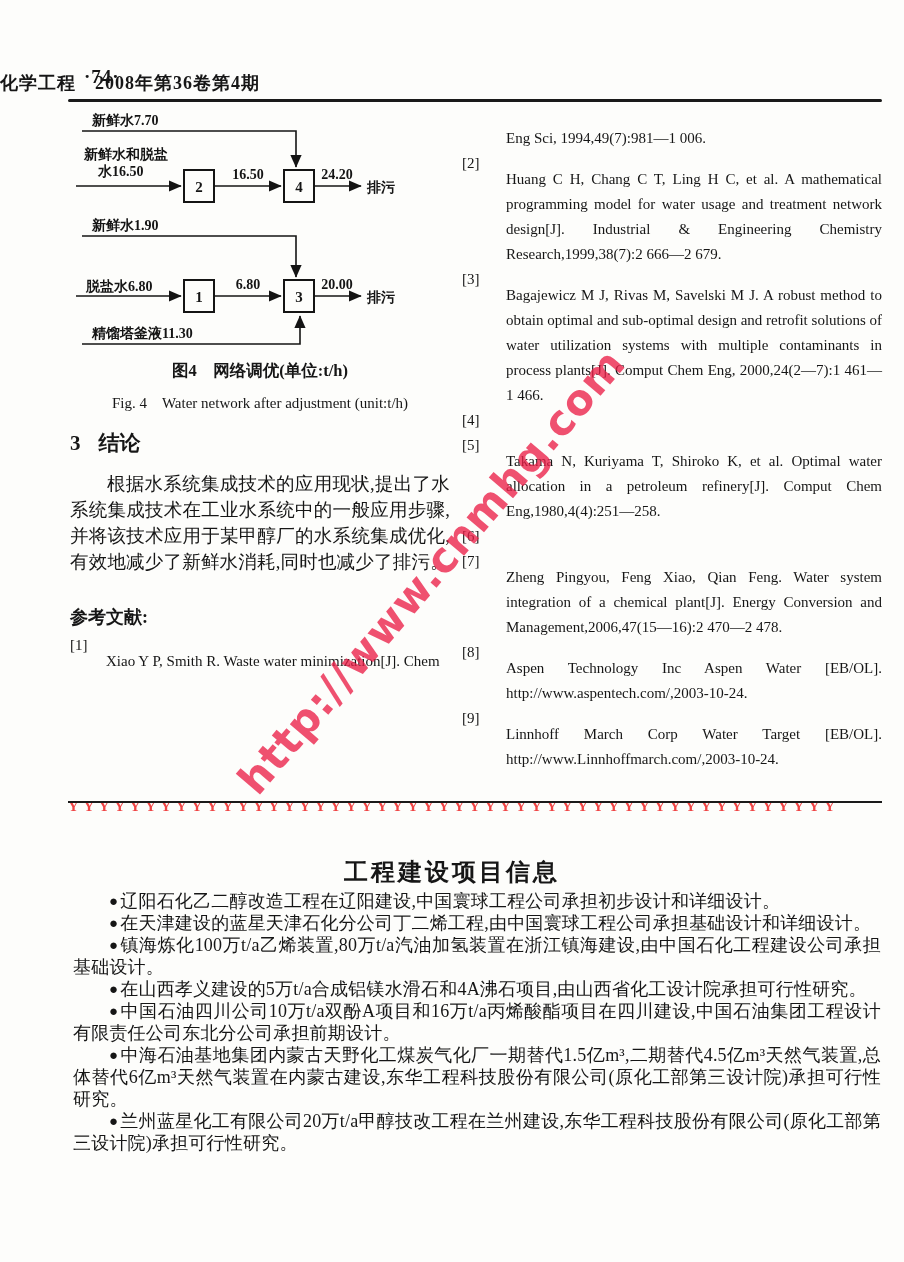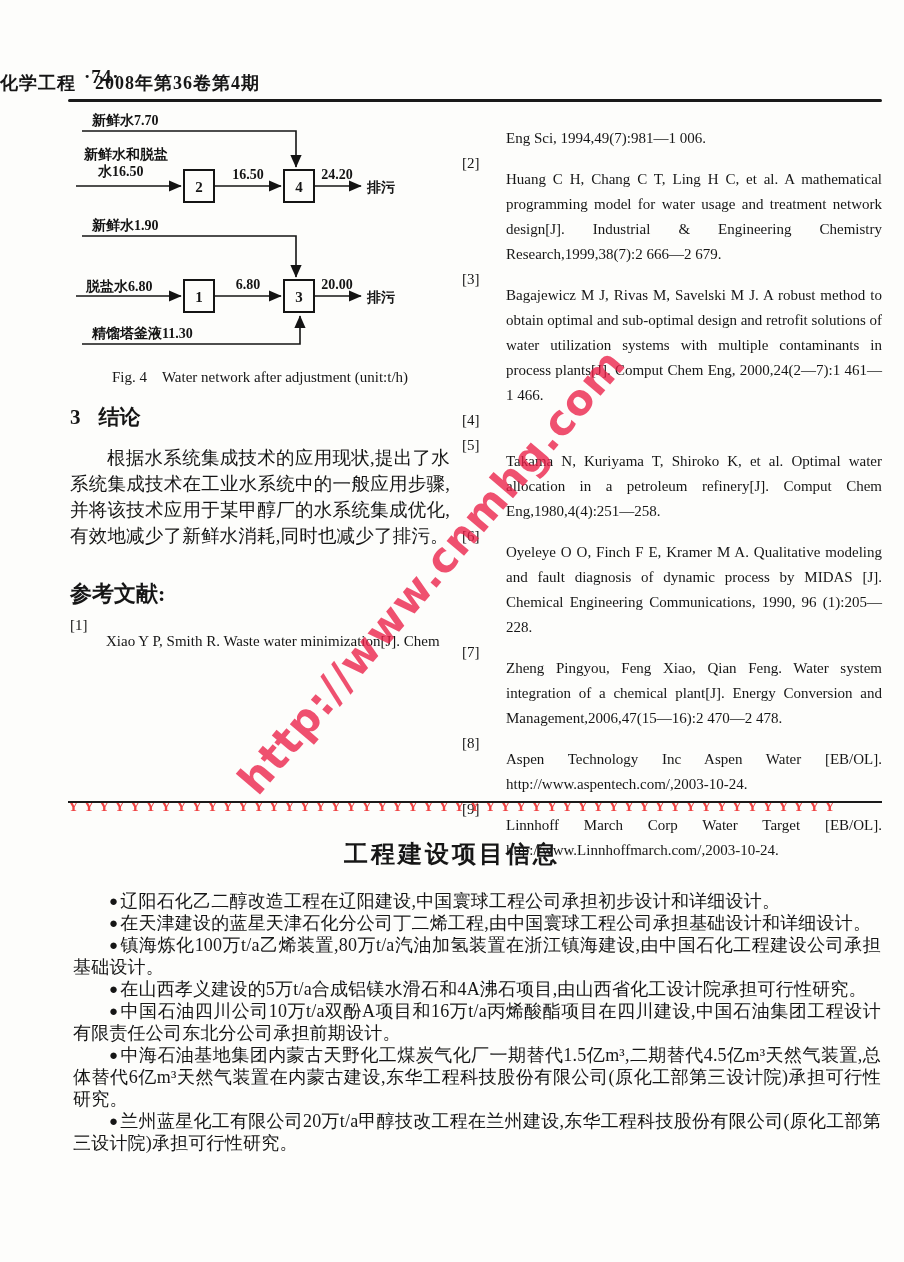--- a/index.html
+++ b/index.html
@@ -43,21 +43,21 @@
   .fig-rect{stroke:#141414;stroke-width:2;fill:none;}
   .caption-zh{margin-top:4px;text-align:center;font-weight:bold;font-size:16.5px;}
   .caption-en{margin-top:12px;text-align:center;font-size:15px;}
   
   .para{
     margin:14px 0 0 0;font-size:18.5px;line-height:26px;
     text-align:justify;text-indent:2em;letter-spacing:0.2px;
   }
   .sec-head{margin:16px 0 0 0;font-size:21px;font-weight:bold;}
   .sec-head .sec-num{margin-right:18px;}
-  .refs-head{margin:30px 0 4px 0;font-size:22px;font-weight:bold;}
+  .refs-head{margin:30px 0 4px 0;font-size:18px;font-weight:bold;}
   
   .ref{display:flex;text-align:justify;}
   .ref-label{width:44px;flex-shrink:0;}
   .col-left .ref{font-size:15px;line-height:25px;}
   .col-left .ref .ref-label{width:36px;}
   .ref-text{flex:1;margin-top:16px;}
   
   .watermark{
     position:absolute;left:228px;top:772px;
     transform:rotate(-49.5deg);transform-origin:0 0;
@@ -71,21 +71,21 @@
     position:absolute;left:68px;top:801px;width:814px;height:30px;
     border-top:2.5px solid #1a1a1a;overflow:hidden;
   }
   .separator-glyphs{
     display:block;margin-top:-5px;
     font-size:15px;font-weight:bold;letter-spacing:4.6px;
     white-space:nowrap;color:#ef4444;
   }
   
   .news-title{
-    position:absolute;left:0;top:838px;width:904px;margin:0;
+    position:absolute;left:0;top:856px;width:904px;margin:0;
     text-align:center;font-size:24px;font-weight:bold;letter-spacing:3px;
     font-family:"Liberation Sans","DejaVu Sans",sans-serif;
   }
   .news-body{position:absolute;left:73px;top:890px;width:808px;}
   .news-item{
     margin:0;font-size:18px;line-height:22px;
     text-align:justify;text-indent:2em;letter-spacing:0.2px;
   }
   .news-bullet{margin-right:2px;font-size:15px;vertical-align:1px;}
 </style>
@@ -143,20 +143,21 @@
       <text class="fig-box-num" x="225" y="194" text-anchor="middle">3</text>
 
       <line class="fig-line" x1="240" y1="188" x2="287" y2="188" marker-end="url(#arr)"></line>
       <text class="fig-num" x="263" y="181" text-anchor="middle">20.00</text>
       <text class="fig-label" x="293" y="194">排污</text>
 
       <text class="fig-label" x="18" y="230">精馏塔釜液11.30</text>
       <polyline class="fig-line" points="8,236 226,236 226,208" marker-end="url(#arr)"></polyline>
     </svg>
 
+    <div class="caption-zh">图4　网络调优(单位:t/h)</div>
     <div class="caption-en">Fig. 4　Water network after adjustment (unit:t/h)</div>
 
 
     <h3 class="sec-head"><span class="sec-num">3</span><span>结论</span></h3>
 
     <p class="para">根据水系统集成技术的应用现状,提出了水系统集成技术在工业水系统中的一般应用步骤,并将该技术应用于某甲醇厂的水系统集成优化,有效地减少了新鲜水消耗,同时也减少了排污。</p>
 
     <div class="refs-head">参考文献:</div>
 
     <div class="ref">
@@ -180,21 +181,20 @@
     </div>
     <div class="ref">
       <span class="ref-label">[4]</span>
     </div>
     <div class="ref">
       <span class="ref-label">[5]</span>
       <span class="ref-text">Takama N, Kuriyama T, Shiroko K, et al. Optimal water allocation in a petroleum refinery[J]. Comput Chem Eng,1980,4(4):251—258.</span>
     </div>
     <div class="ref">
       <span class="ref-label">[6]</span>
-      <span class="ref-text">Oyeleye O O, Finch F E, Kramer M A. Qualitative modeling and fault diagnosis of dynamic process by MIDAS [J]. Chemical Engineering Communications, 1990, 96 (1):205—228.</span>
     </div>
     <div class="ref">
       <span class="ref-label">[7]</span>
       <span class="ref-text">Zheng Pingyou, Feng Xiao, Qian Feng. Water system integration of a chemical plant[J]. Energy Conversion and Management,2006,47(15—16):2 470—2 478.</span>
     </div>
     <div class="ref">
       <span class="ref-label">[8]</span>
       <span class="ref-text">Aspen Technology Inc Aspen Water [EB/OL]. http://www.aspentech.com/,2003-10-24.</span>
     </div>
     <div class="ref">

